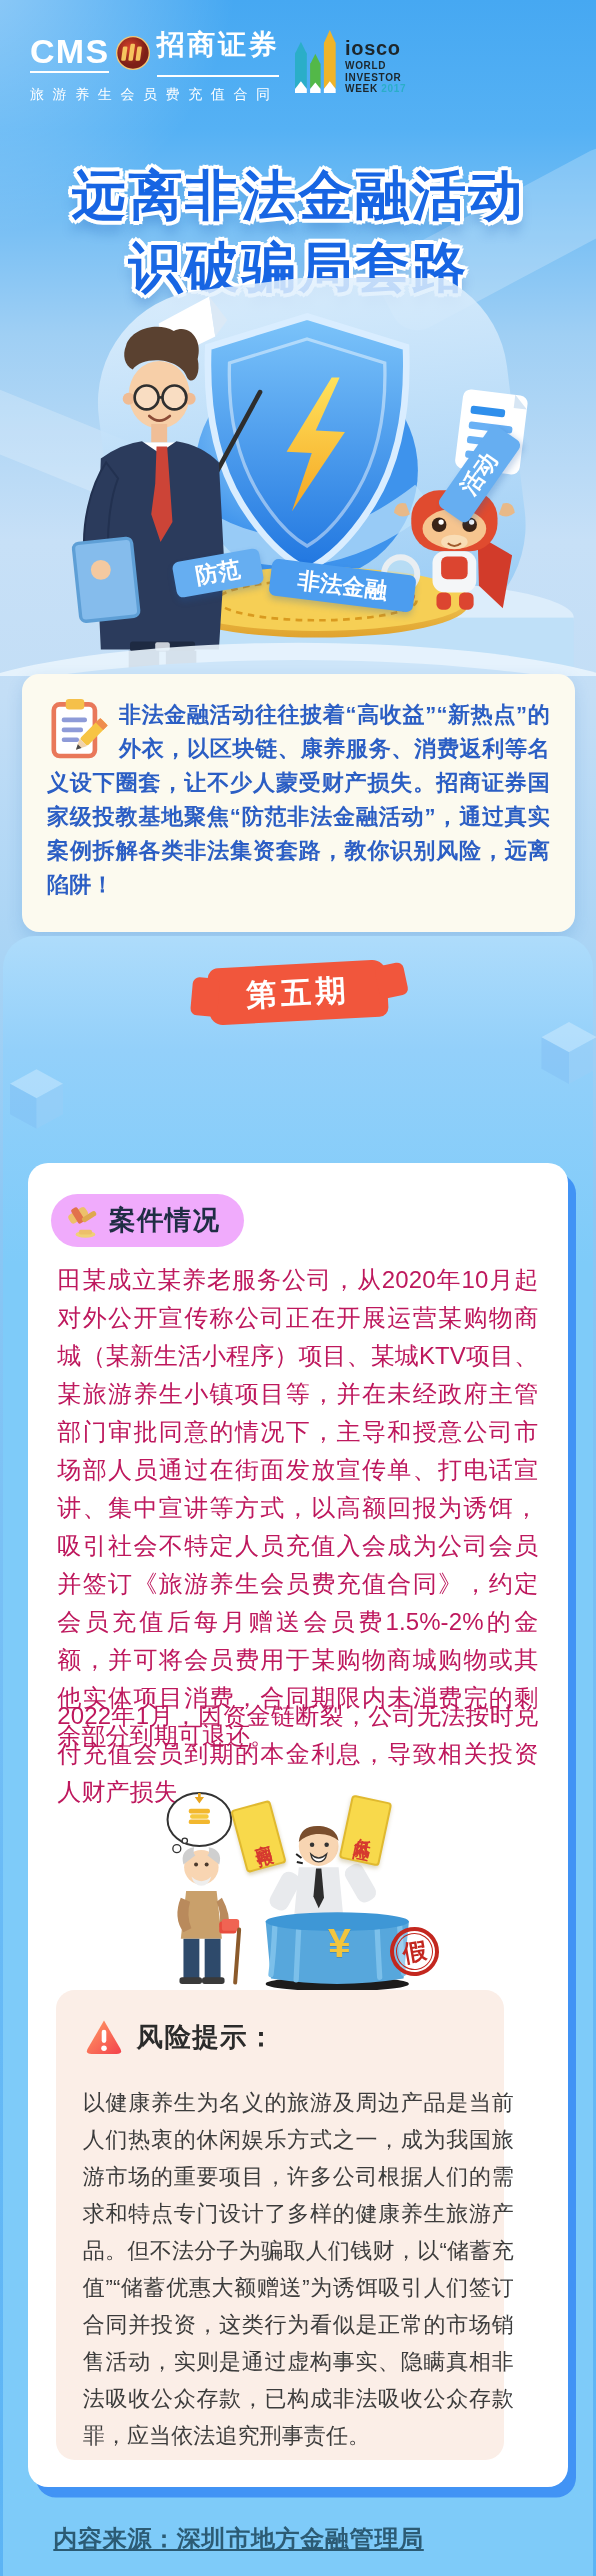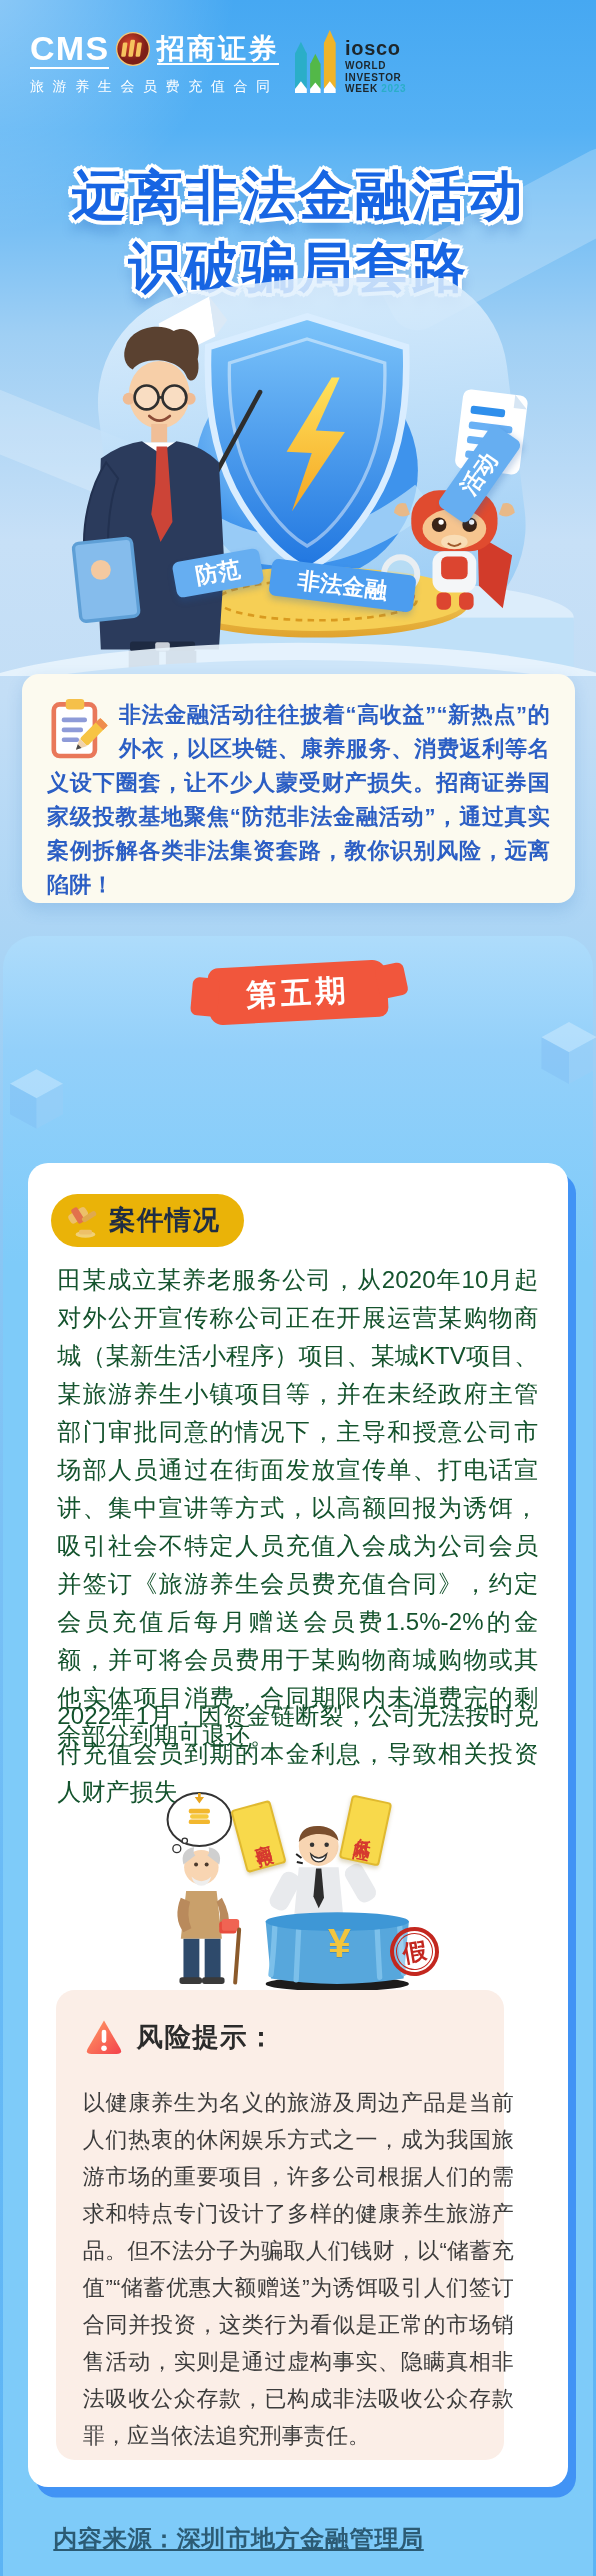--- a/index.html
+++ b/index.html
@@ -15,21 +15,21 @@
     pointer-events:none;}
   .streak{position:absolute;background:rgba(255,255,255,.22);border-radius:26.5px;transform:rotate(-28deg);}
   .s1{width:278px;height:80px;left:371px;top:199px;}
   .s2{width:199px;height:60px;left:-53px;top:411px;transform:rotate(22deg);}
 
   
   .logos{position:absolute;top:30.5px;left:30px;right:30px;height:73px;}
   .cms{position:absolute;left:0;top:0;color:#fff;}
   .cms-row{display:flex;align-items:center;gap:6.6px;}
   .cms-en{font-size:34px;font-weight:700;letter-spacing:1.3px;border-bottom:2.7px solid #fff;padding-bottom:2.7px;line-height:1;}
-  .cms-cn{font-size:28px;font-weight:700;letter-spacing:2.7px;border-bottom:2.7px solid #fff;padding-bottom:0;line-height:1;}
+  .cms-cn{font-size:28px;font-weight:700;letter-spacing:2.7px;border-bottom:2.7px solid #fff;padding-bottom:16px;line-height:1;}
   .cms-tagline{margin-top:9.3px;font-size:14px;letter-spacing:8.6px;white-space:nowrap;}
   .iosco{position:absolute;left:237px;top:-4px;display:flex;align-items:flex-end;gap:8px;margin-left:28px;}
   .iosco-txt{color:#1d262b;line-height:1.05;padding-bottom:2.7px;}
   .iosco-name{font-size:20px;font-weight:700;letter-spacing:0.7px;}
   .iosco-line{font-size:10px;font-weight:700;letter-spacing:0.7px;margin-top:1.3px;}
   .iosco-year{color:#2baec8;}
 
   
   .main-title{position:absolute;top:123px;left:0;width:100%;text-align:center;
     font-size:54px;line-height:72px;font-weight:900;color:#1765e3;letter-spacing:2.7px;
@@ -39,21 +39,21 @@
   
   .hero-art{position:absolute;top:278px;left:0;width:597px;height:398px;}
   .hero-art svg{position:absolute;inset:0;}
   .ribbon{position:absolute;color:#fff;font-weight:700;text-align:center;
     border-radius:6.6px;background:#569fee;box-shadow:0 4px 6.6px rgba(30,90,170,.25);}
   .ribbon-left{left:174px;top:277px;width:88px;height:36px;font-size:22.5px;line-height:36px;transform:rotate(-10deg);background:#66aef1;}
   .ribbon-mid{left:270px;top:289px;width:145px;height:37px;font-size:22.5px;line-height:37px;transform:rotate(7deg);background:#4c9def;}
   .ribbon-right{left:430px;top:178px;width:99px;height:36px;font-size:22.5px;line-height:36px;transform:rotate(-55deg);background:#66aef1;}
 
   
-  .intro-card{position:absolute;top:674px;left:22px;width:553px;height:229px;
+  .intro-card{position:absolute;top:674px;left:22px;width:553px;height:258px;
     background:#fcfaef;border-radius:17px;padding:24px 25px 0 25px;
     box-shadow:0 6.6px 16px rgba(40,110,190,.18);}
   .intro-card p{margin:0;font-size:22px;line-height:34px;color:#2b5ec4;font-weight:600;letter-spacing:0.3px;text-align:justify;}
   .clip-icon{float:left;width:64px;height:61px;margin:1.3px 8px 2.7px 0;}
 
   
   .panel{position:absolute;top:936px;left:3.3px;width:590px;height:1640px;
     border-radius:32px 32px 0 0;
     background:linear-gradient(180deg,#aedcfb 0%,#93d0fa 7%,#7ecbf9 20%,#7ecbf9 100%);}
   .cube{position:absolute;opacity:.55;}
@@ -66,25 +66,25 @@
     font-size:36px;line-height:41px;font-weight:900;color:#1a6ad9;letter-spacing:1.3px;
     text-shadow:-2.7px -2.7px 0 #fff,2.7px -2.7px 0 #fff,-2.7px 2.7px 0 #fff,2.7px 2.7px 0 #fff,
       -2.7px 0 0 #fff,2.7px 0 0 #fff,0 -2.7px 0 #fff,0 2.7px 0 #fff;}
   .ep-title .row{display:block;margin-bottom:34px;}
   .ep-title .hl{background:linear-gradient(transparent 64%,#d7edfb 64%);padding:0 6.6px 5.3px 6.6px;}
 
   
   .main-card{position:absolute;top:227px;left:25px;width:540px;height:1324px;
     background:#fff;border-radius:20px;box-shadow:8px 10.6px 0 0 #4193f5;}
   .case-pill{position:absolute;top:30.5px;left:22.5px;height:53px;padding:0 24px 0 12px;
-    background:#eab308;border-radius:29px;display:flex;align-items:center;gap:9.3px;}
+    background:#f0abfc;border-radius:29px;display:flex;align-items:center;gap:9.3px;}
   .case-pill .label{font-size:26.5px;font-weight:900;color:#1f2d44;letter-spacing:1.3px;}
   .gavel-icon{width:37px;height:37px;}
   .case-p{position:absolute;left:29px;width:481px;margin:0;
-    font-size:24px;line-height:38px;color:#14532d;text-align:justify;letter-spacing:0.1px;}
+    font-size:24px;line-height:38px;color:#be185d;text-align:justify;letter-spacing:0.1px;}
   .p1{top:98px;}
   .p2{top:534px;}
 
   
   .scam-art{position:absolute;top:622px;left:117px;width:305px;height:205px;}
   .scam-art svg{position:absolute;inset:0;}
   .sign{position:absolute;width:41px;height:65px;background:#f8d94b;border:2px solid #e0b92f;border-radius:4px;
     display:flex;align-items:center;justify-content:center;
     writing-mode:vertical-rl;font-size:16.6px;font-weight:900;color:#d63a2f;letter-spacing:2.7px;
     box-shadow:0 2.7px 4px rgba(120,90,0,.25);}
@@ -155,21 +155,21 @@
             <polygon points="53,4 62,24 44,24" fill="#f0b429"></polygon>
               <rect x="44" y="22" width="18" height="72" rx="3" fill="#f0b429"></rect>
             <polygon points="44,94 53,82 62,94 62,100 44,100" fill="#fff"></polygon>
           </g>
         </svg>
       </span>
       <div class="iosco-txt">
         <div class="iosco-name">iosco</div>
         <div class="iosco-line">WORLD</div>
         <div class="iosco-line">INVESTOR</div>
-        <div class="iosco-line"><span>WEEK </span><span class="iosco-year">2023</span></div>
+        <div class="iosco-line"><span>WEEK </span><span class="iosco-year">2017</span></div>
       </div>
     </div>
   </div>
 
   <h1 class="main-title">
     <span style="display:block">远离非法金融活动</span>
     <span style="display:block">识破骗局套路</span>
   </h1>
 
   <div class="hero-art">

